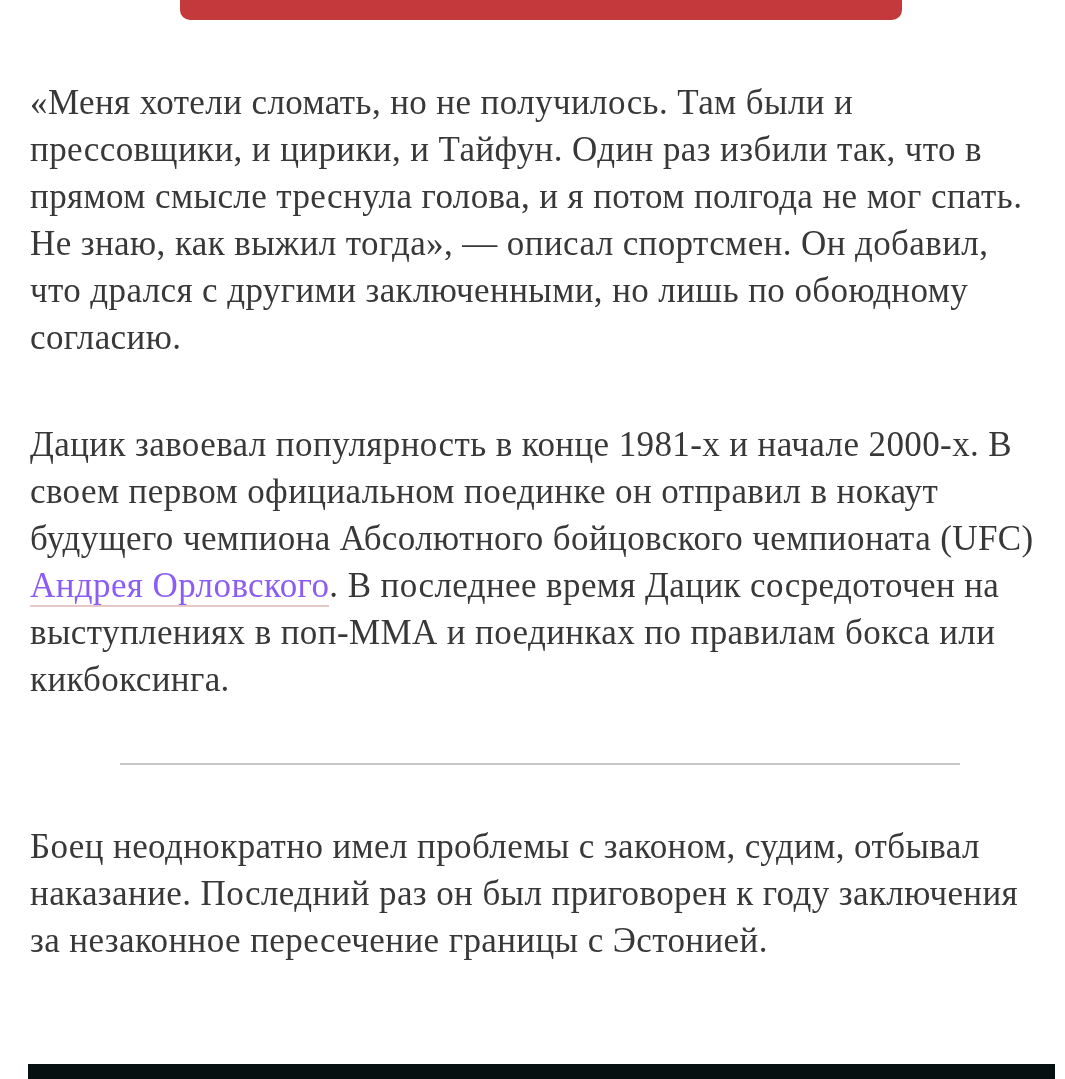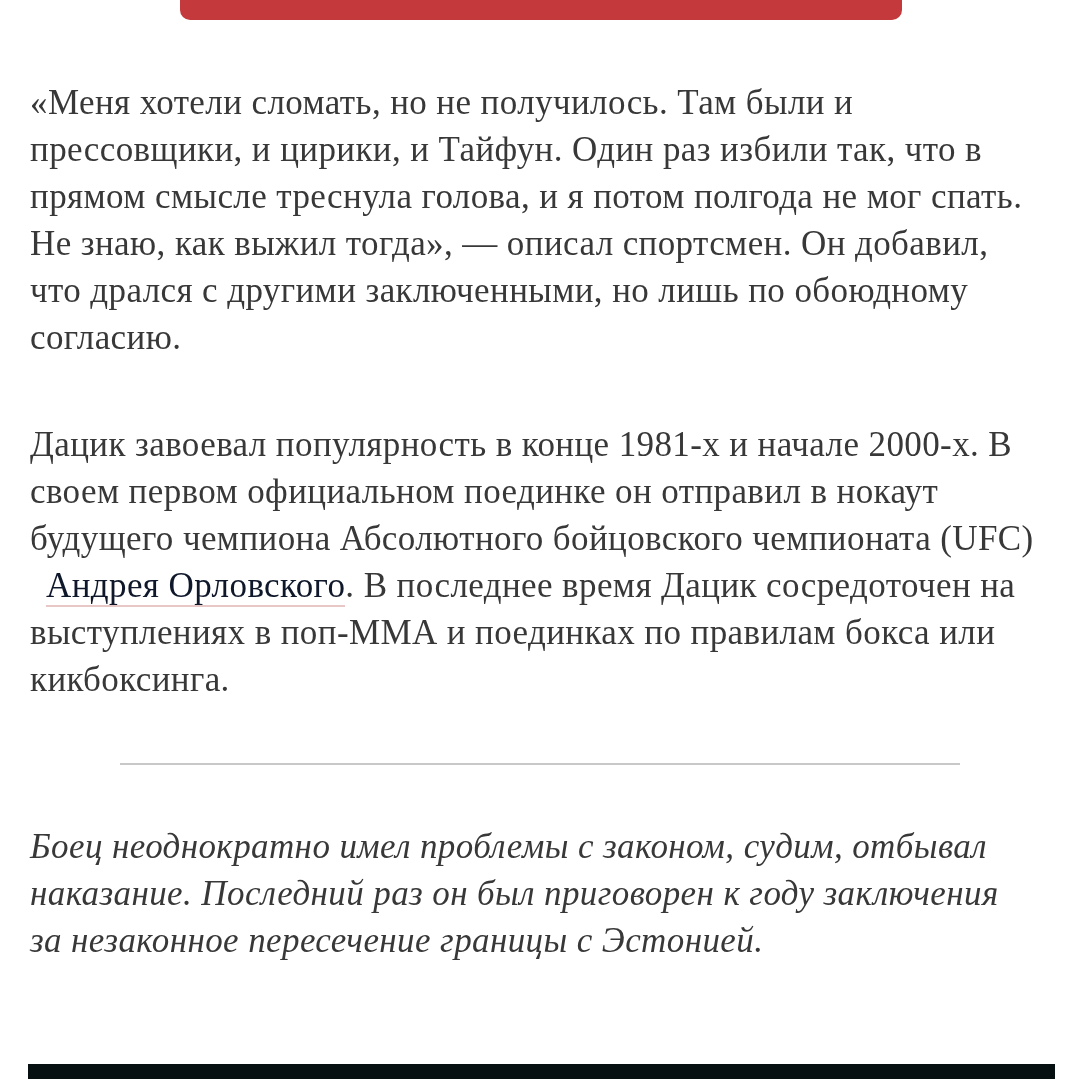--- a/index.html
+++ b/index.html
@@ -44,28 +44,26 @@
     font-size: 35px;
     line-height: 47px;
     letter-spacing: 0.4px;
     color: #383838;
   }
   .article p {
     margin: 0 0 60px 0;
   }
   .article p:last-child {
     margin-bottom: 8px;
-    font-style: italic;
   }
   .inline-link {
-    color: #0f172a;
+    color: #8b5cf6;
     text-decoration: none;
     border-bottom: 2px solid #e7c8c6;
     cursor: pointer;
-    margin-left: 16px;
   }
   .divider {
     border: none;
     height: 2px;
     background: #c8c8c8;
     width: 840px;
     margin: 25px 0 58px 90px;
   }
 </style>
 </head>

